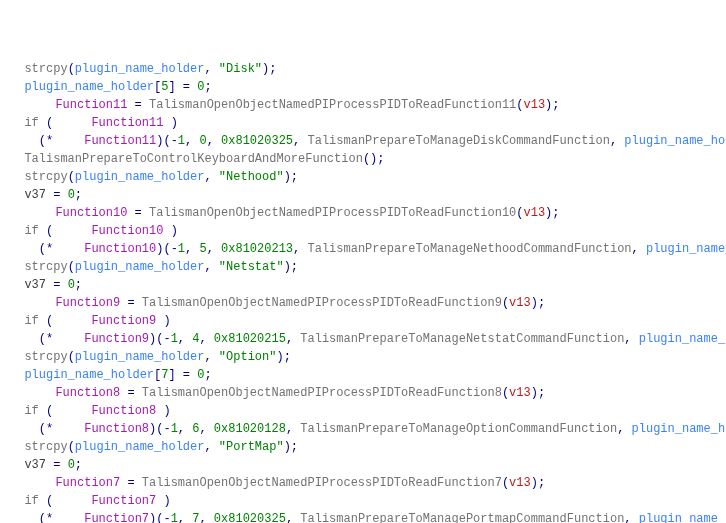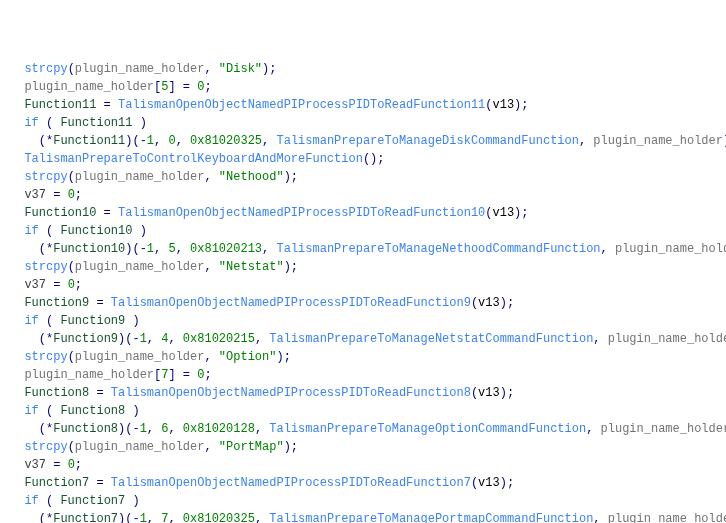--- a/index.html
+++ b/index.html
@@ -7,28 +7,28 @@
     padding: 6px 10px;
     background: #ffffff;
     font-family: Consolas, "Courier New", monospace;
     font-size: 12px;
     line-height: 18px;
     color: #000080;
     white-space: pre;
     width: 726px;
     box-sizing: border-box;
   }
-  .kw { color: #3b82f6; }       
-  .func { color: #14532d; }     
-  .param { color: #737373; }    
+  .kw { color: #737373; }       
+  .func { color: #a21caf; margin-left: 31px; }     
+  .param { color: #3b82f6; }    
   .num { color: #008000; }      
   .str { color: #008000; }      
   .op { color: #000080; }
   .var { color: #404040; }
-  .v { color: #000000; text-align: right; }
+  .v { color: #b91c1c; text-align: right; }
 </style>
 </head>
 <body>
 
 
 <div id="code-block"><div><span>  </span><span class="kw">strcpy</span><span class="op">(</span><span class="param">plugin_name_holder</span><span class="op">, </span><span class="str">"Disk"</span><span class="op">);</span></div><div><span>  </span><span class="param">plugin_name_holder</span><span class="op">[</span><span class="num">5</span><span class="op">] = </span><span class="num">0</span><span class="op">;</span></div><div><span>  </span><span class="func">Function11</span><span class="op"> = </span><span class="kw">TalismanOpenObjectNamedPIProcessPIDToReadFunction11</span><span class="op">(</span><span class="v">v13</span><span class="op">);</span></div><div><span>  </span><span class="kw">if</span><span class="op"> ( </span><span class="func">Function11</span><span class="op"> )</span></div><div><span>    </span><span class="op">(*</span><span class="func">Function11</span><span class="op">)(-</span><span class="num">1</span><span class="op">, </span><span class="num">0</span><span class="op">, </span><span class="num">0x81020325</span><span class="op">, </span><span class="kw">TalismanPrepareToManageDiskCommandFunction</span><span class="op">, </span><span class="param">plugin_name_holder</span><span class="op">);</span></div><div><span>  </span><span class="kw">TalismanPrepareToControlKeyboardAndMoreFunction</span><span class="op">();</span></div><div><span>  </span><span class="kw">strcpy</span><span class="op">(</span><span class="param">plugin_name_holder</span><span class="op">, </span><span class="str">"Nethood"</span><span class="op">);</span></div><div><span>  </span><span class="var">v37</span><span class="op"> = </span><span class="num">0</span><span class="op">;</span></div><div><span>  </span><span class="func">Function10</span><span class="op"> = </span><span class="kw">TalismanOpenObjectNamedPIProcessPIDToReadFunction10</span><span class="op">(</span><span class="v">v13</span><span class="op">);</span></div><div><span>  </span><span class="kw">if</span><span class="op"> ( </span><span class="func">Function10</span><span class="op"> )</span></div><div><span>    </span><span class="op">(*</span><span class="func">Function10</span><span class="op">)(-</span><span class="num">1</span><span class="op">, </span><span class="num">5</span><span class="op">, </span><span class="num">0x81020213</span><span class="op">, </span><span class="kw">TalismanPrepareToManageNethoodCommandFunction</span><span class="op">, </span><span class="param">plugin_name_holder</span></div><div><span>  </span><span class="kw">strcpy</span><span class="op">(</span><span class="param">plugin_name_holder</span><span class="op">, </span><span class="str">"Netstat"</span><span class="op">);</span></div><div><span>  </span><span class="var">v37</span><span class="op"> = </span><span class="num">0</span><span class="op">;</span></div><div><span>  </span><span class="func">Function9</span><span class="op"> = </span><span class="kw">TalismanOpenObjectNamedPIProcessPIDToReadFunction9</span><span class="op">(</span><span class="v">v13</span><span class="op">);</span></div><div><span>  </span><span class="kw">if</span><span class="op"> ( </span><span class="func">Function9</span><span class="op"> )</span></div><div><span>    </span><span class="op">(*</span><span class="func">Function9</span><span class="op">)(-</span><span class="num">1</span><span class="op">, </span><span class="num">4</span><span class="op">, </span><span class="num">0x81020215</span><span class="op">, </span><span class="kw">TalismanPrepareToManageNetstatCommandFunction</span><span class="op">, </span><span class="param">plugin_name_holder</span></div><div><span>  </span><span class="kw">strcpy</span><span class="op">(</span><span class="param">plugin_name_holder</span><span class="op">, </span><span class="str">"Option"</span><span class="op">);</span></div><div><span>  </span><span class="param">plugin_name_holder</span><span class="op">[</span><span class="num">7</span><span class="op">] = </span><span class="num">0</span><span class="op">;</span></div><div><span>  </span><span class="func">Function8</span><span class="op"> = </span><span class="kw">TalismanOpenObjectNamedPIProcessPIDToReadFunction8</span><span class="op">(</span><span class="v">v13</span><span class="op">);</span></div><div><span>  </span><span class="kw">if</span><span class="op"> ( </span><span class="func">Function8</span><span class="op"> )</span></div><div><span>    </span><span class="op">(*</span><span class="func">Function8</span><span class="op">)(-</span><span class="num">1</span><span class="op">, </span><span class="num">6</span><span class="op">, </span><span class="num">0x81020128</span><span class="op">, </span><span class="kw">TalismanPrepareToManageOptionCommandFunction</span><span class="op">, </span><span class="param">plugin_name_holder</span></div><div><span>  </span><span class="kw">strcpy</span><span class="op">(</span><span class="param">plugin_name_holder</span><span class="op">, </span><span class="str">"PortMap"</span><span class="op">);</span></div><div><span>  </span><span class="var">v37</span><span class="op"> = </span><span class="num">0</span><span class="op">;</span></div><div><span>  </span><span class="func">Function7</span><span class="op"> = </span><span class="kw">TalismanOpenObjectNamedPIProcessPIDToReadFunction7</span><span class="op">(</span><span class="v">v13</span><span class="op">);</span></div><div><span>  </span><span class="kw">if</span><span class="op"> ( </span><span class="func">Function7</span><span class="op"> )</span></div><div><span>    </span><span class="op">(*</span><span class="func">Function7</span><span class="op">)(-</span><span class="num">1</span><span class="op">, </span><span class="num">7</span><span class="op">, </span><span class="num">0x81020325</span><span class="op">, </span><span class="kw">TalismanPrepareToManagePortmapCommandFunction</span><span class="op">, </span><span class="param">plugin_name_holder</span></div></div>
 
 
 
 

